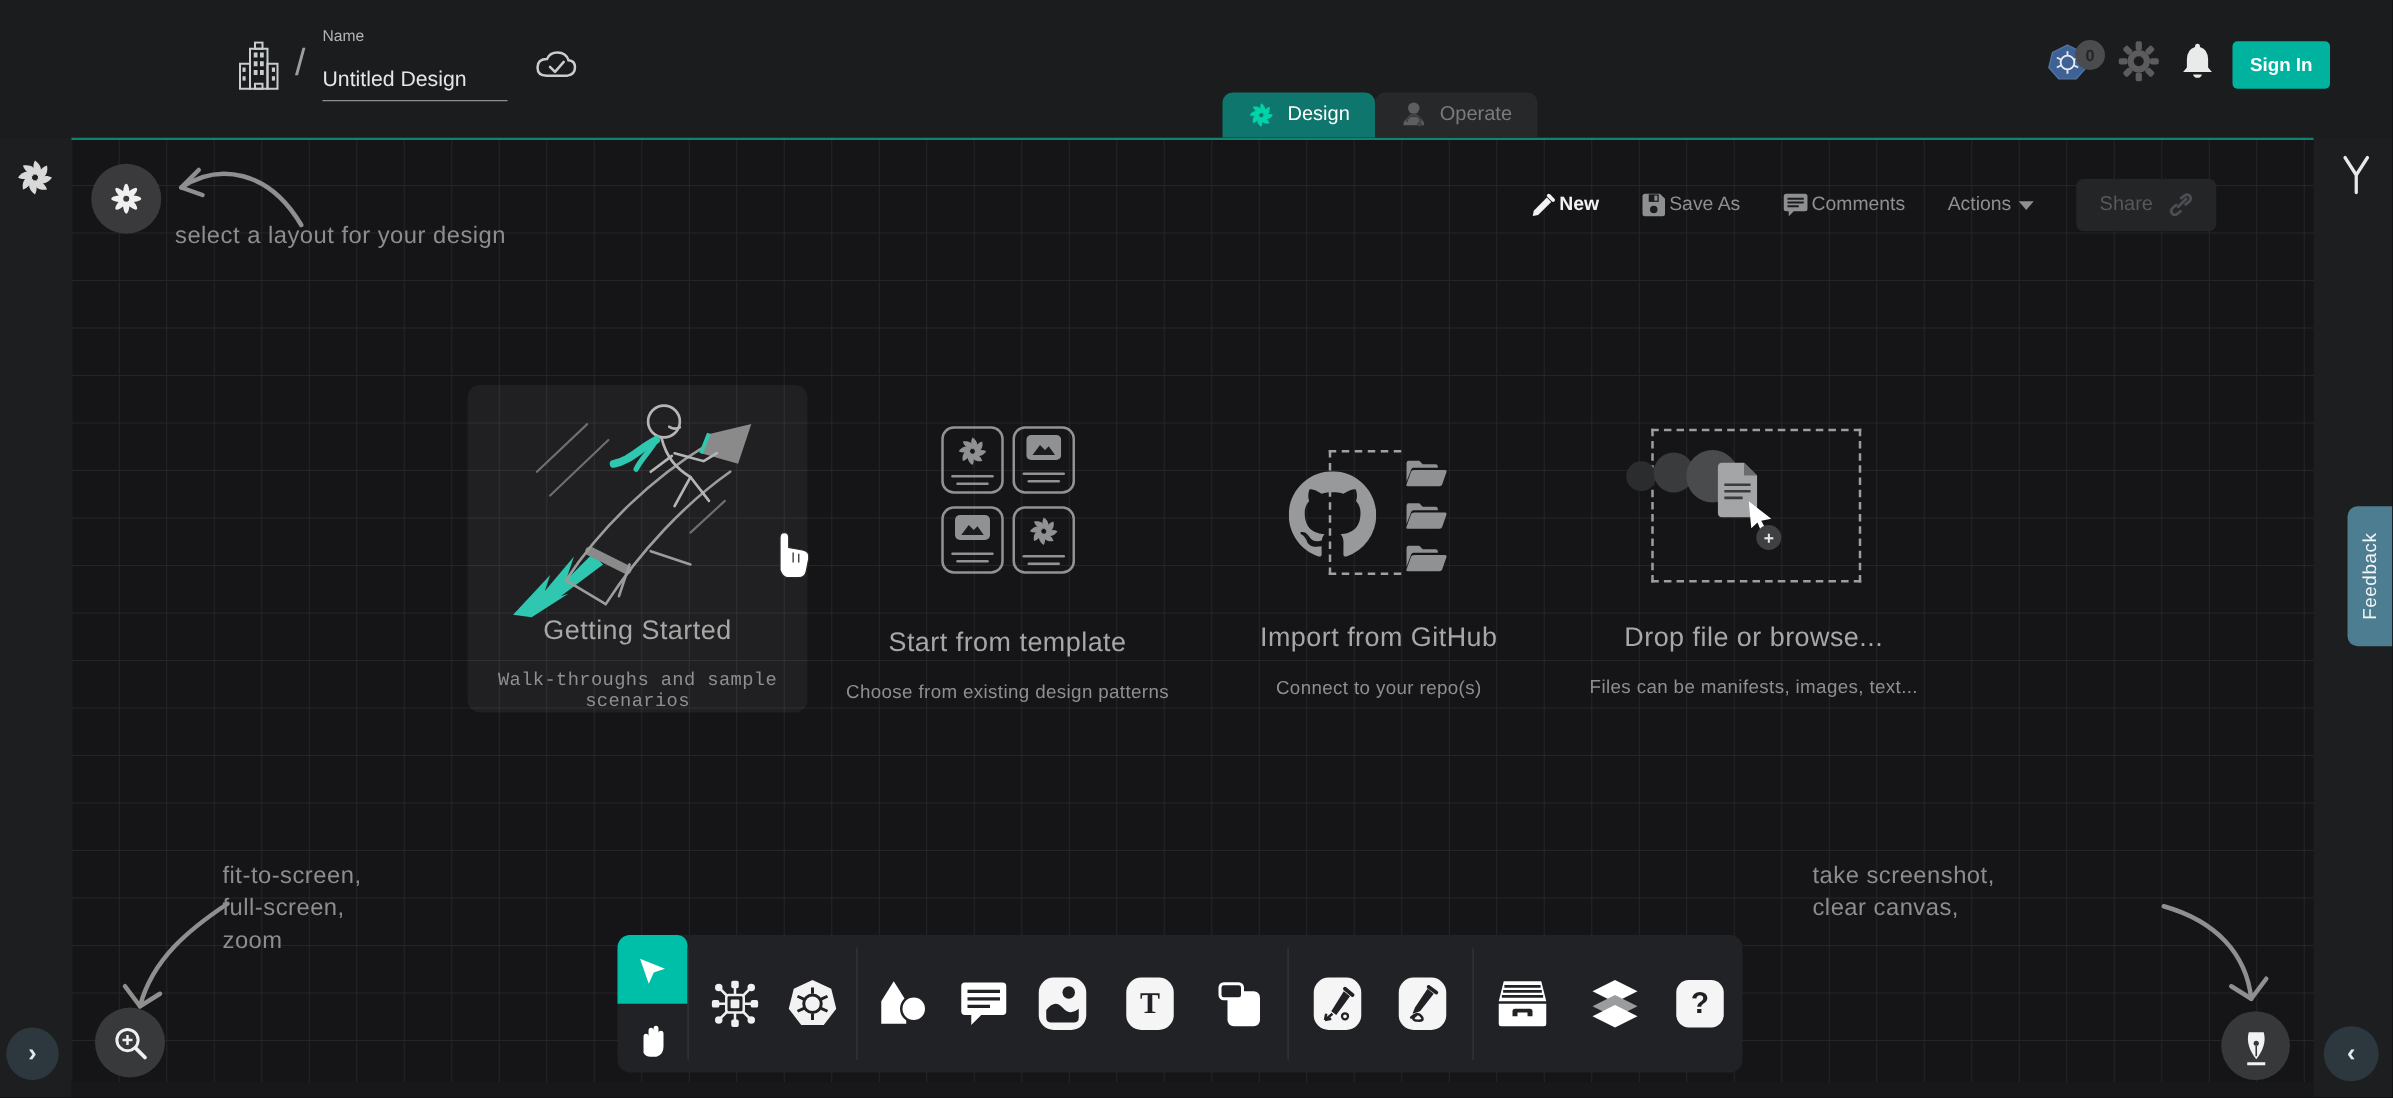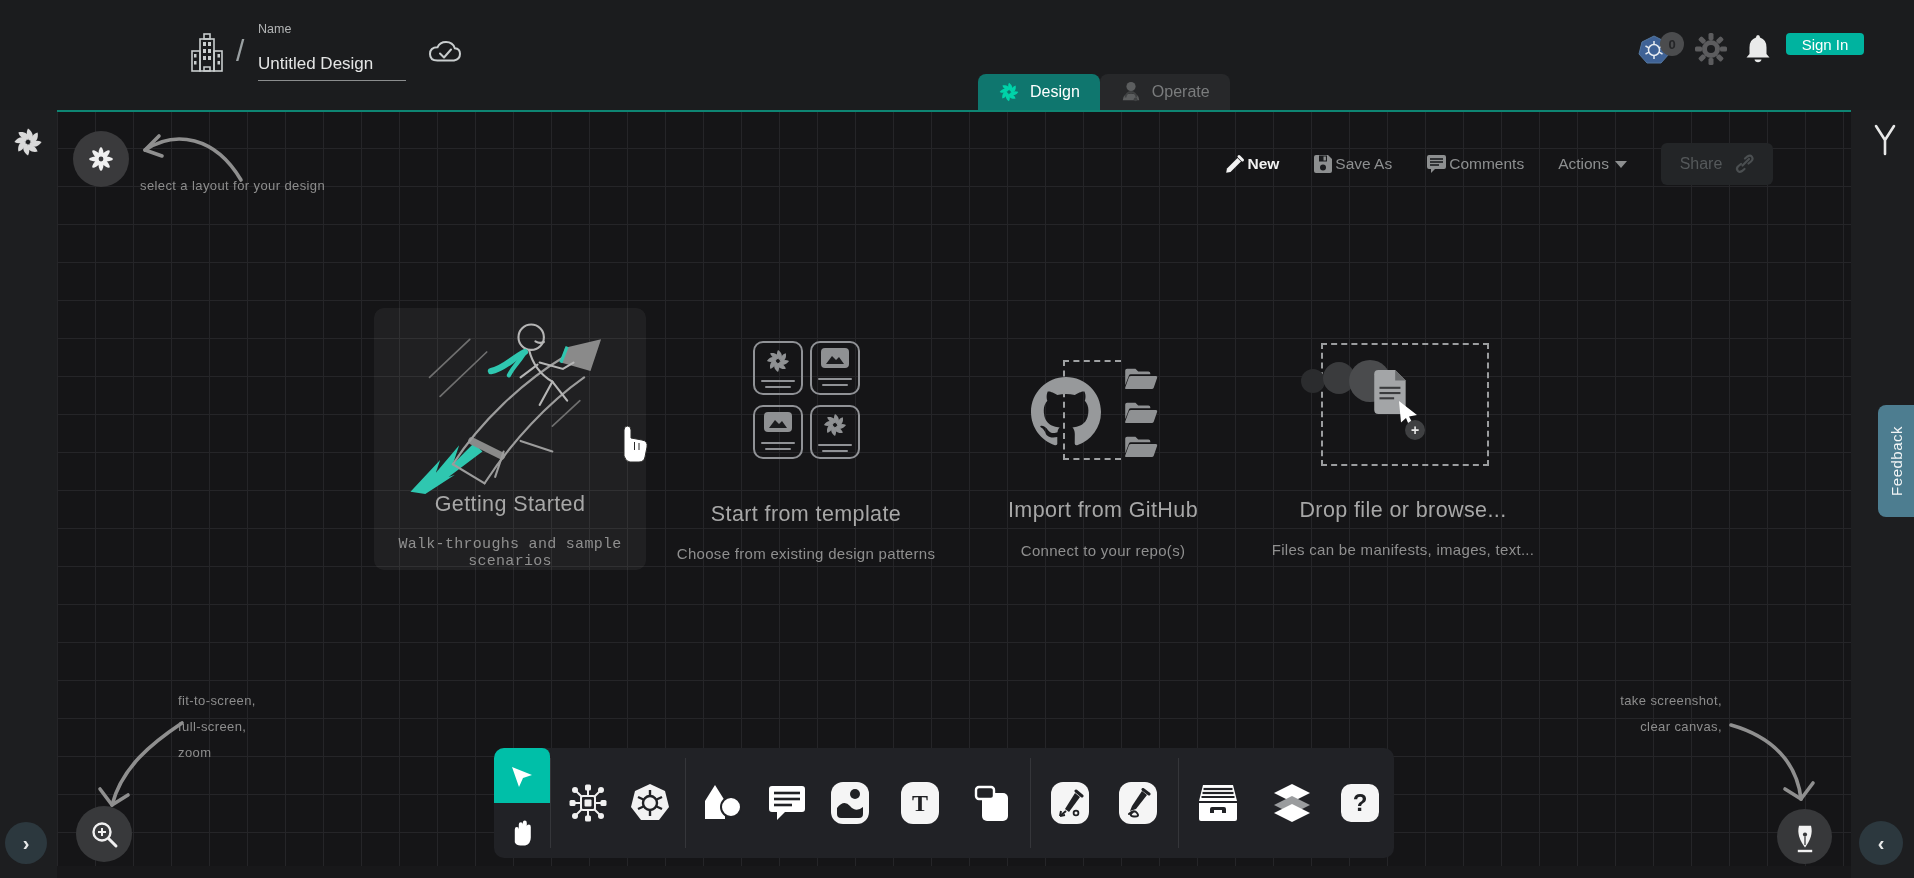--- a/index.html
+++ b/index.html
@@ -16,22 +16,22 @@
   .name-field { position:absolute; left:258px; top:22px; width:150px; }
   .name-label { color:#b2b4b5; font-size:12.5px; }
   .name-input { margin-top:16px; width:148px; background:transparent; border:none; border-bottom:1px solid #8b8d8e;
                 color:#e4e5e5; font-size:17px; font-family:"Liberation Sans",sans-serif; padding:2px 0 6px 0; outline:none; }
   .cloud-icon { position:absolute; left:424px; top:38px; }
   .k8s-status { position:absolute; left:1638px; top:34px; width:46px; height:36px; cursor:pointer; }
   .k8s-badge { position:absolute; left:22px; top:-2px; width:24px; height:24px; border-radius:50%; background:#4b4c4e;
                color:#242527; font-size:13px; font-weight:700; display:flex; align-items:center; justify-content:center; }
   .gear-btn { position:absolute; left:1694px; top:32px; }
   .bell-btn { position:absolute; left:1742px; top:32px; }
-  .signin-btn { position:absolute; left:1786px; top:33px; width:78px; height:22px; background:#00B39F; border:none; border-radius:4px;
-                color:#fff; font-size:15px; font-weight:400; font-family:"Liberation Sans",sans-serif; cursor:pointer; }
+  .signin-btn { position:absolute; left:1786px; top:33px; width:78px; height:38px; background:#00B39F; border:none; border-radius:4px;
+                color:#fff; font-size:15px; font-weight:700; font-family:"Liberation Sans",sans-serif; cursor:pointer; }
   .tabs { position:absolute; left:958px; top:74px; display:flex; height:36px; }
   .tab { display:flex; align-items:center; gap:10px; padding:0 20px; font-size:16px; border-radius:8px 8px 0 0; cursor:pointer; }
   .tab.active { background:#0f766e; color:#fff;margin-left:20px; }
   .tab.inactive { background:#27282a; color:#7a7c7d; }
 
   
   .left-rail { position:absolute; left:0; top:110px; width:57px; height:768px; background:#1d1e20; z-index:10; }
   .right-rail { position:absolute; left:1851px; top:110px; width:63px; height:768px; background:#1d1e20; z-index:10; }
   .rail-spiral { position:absolute; left:12px; top:16px; }
   .y-handle { position:absolute; left:18px; top:12px; }
@@ -48,24 +48,24 @@
   
   .canvas-toolbar { position:absolute; top:33px; right:78px; height:42px; display:flex; align-items:center; gap:34px; }
   .ct-item { display:flex; align-items:center; gap:2px; font-size:15.5px; cursor:pointer; }
   .ct-new { color:#f2f2f2; font-weight:600; }
   .ct-grey { color:#8d8f90; }
   .caret-down { width:0; height:0; border-left:6px solid transparent; border-right:6px solid transparent; border-top:7px solid #8d8f90; margin-left:4px; }
   .share-btn { width:112px; height:42px; background:#232527; border-radius:6px; display:flex; align-items:center; justify-content:center;
                gap:12px; color:#55595b; font-size:16px; cursor:pointer; }
 
   
-  .hint { color:#8d8d8d; font-size:13px; letter-spacing:0.4px; }
+  .hint { color:#8d8d8d; font-size:19px; letter-spacing:0.4px; }
   .hint-layout { position:absolute; left:83px; top:68px; }
   .hint-bl { position:absolute; left:121px; top:578px; line-height:26px; }
-  .hint-br { position:absolute; left:1393px; top:578px; width:272px; text-align:right; line-height:26px; }
+  .hint-br { position:absolute; left:1393px; top:578px; width:272px; line-height:26px; }
   .arrow-svg { position:absolute; overflow:visible; }
 
   .layout-btn { left:16px; top:21px; width:56px; height:56px; background:#3a3a3c; }
   .zoom-btn { left:19px; top:696px; width:56px; height:56px; background:#38393b; }
   .pen-btn  { left:1720px; top:699px; width:55px; height:55px; background:#37383a; }
 
   
   .card-title { position:absolute; text-align:center; color:#a7a7a7; font-size:21.5px; letter-spacing:0.4px; }
   .card-sub { position:absolute; text-align:center; color:#8f8f8f; font-size:15px; letter-spacing:0.3px; }
   .gs-card { position:absolute; left:317px; top:198px; width:272px; height:262px; background:rgba(255,255,255,0.05); border-radius:10px; cursor:pointer; }

